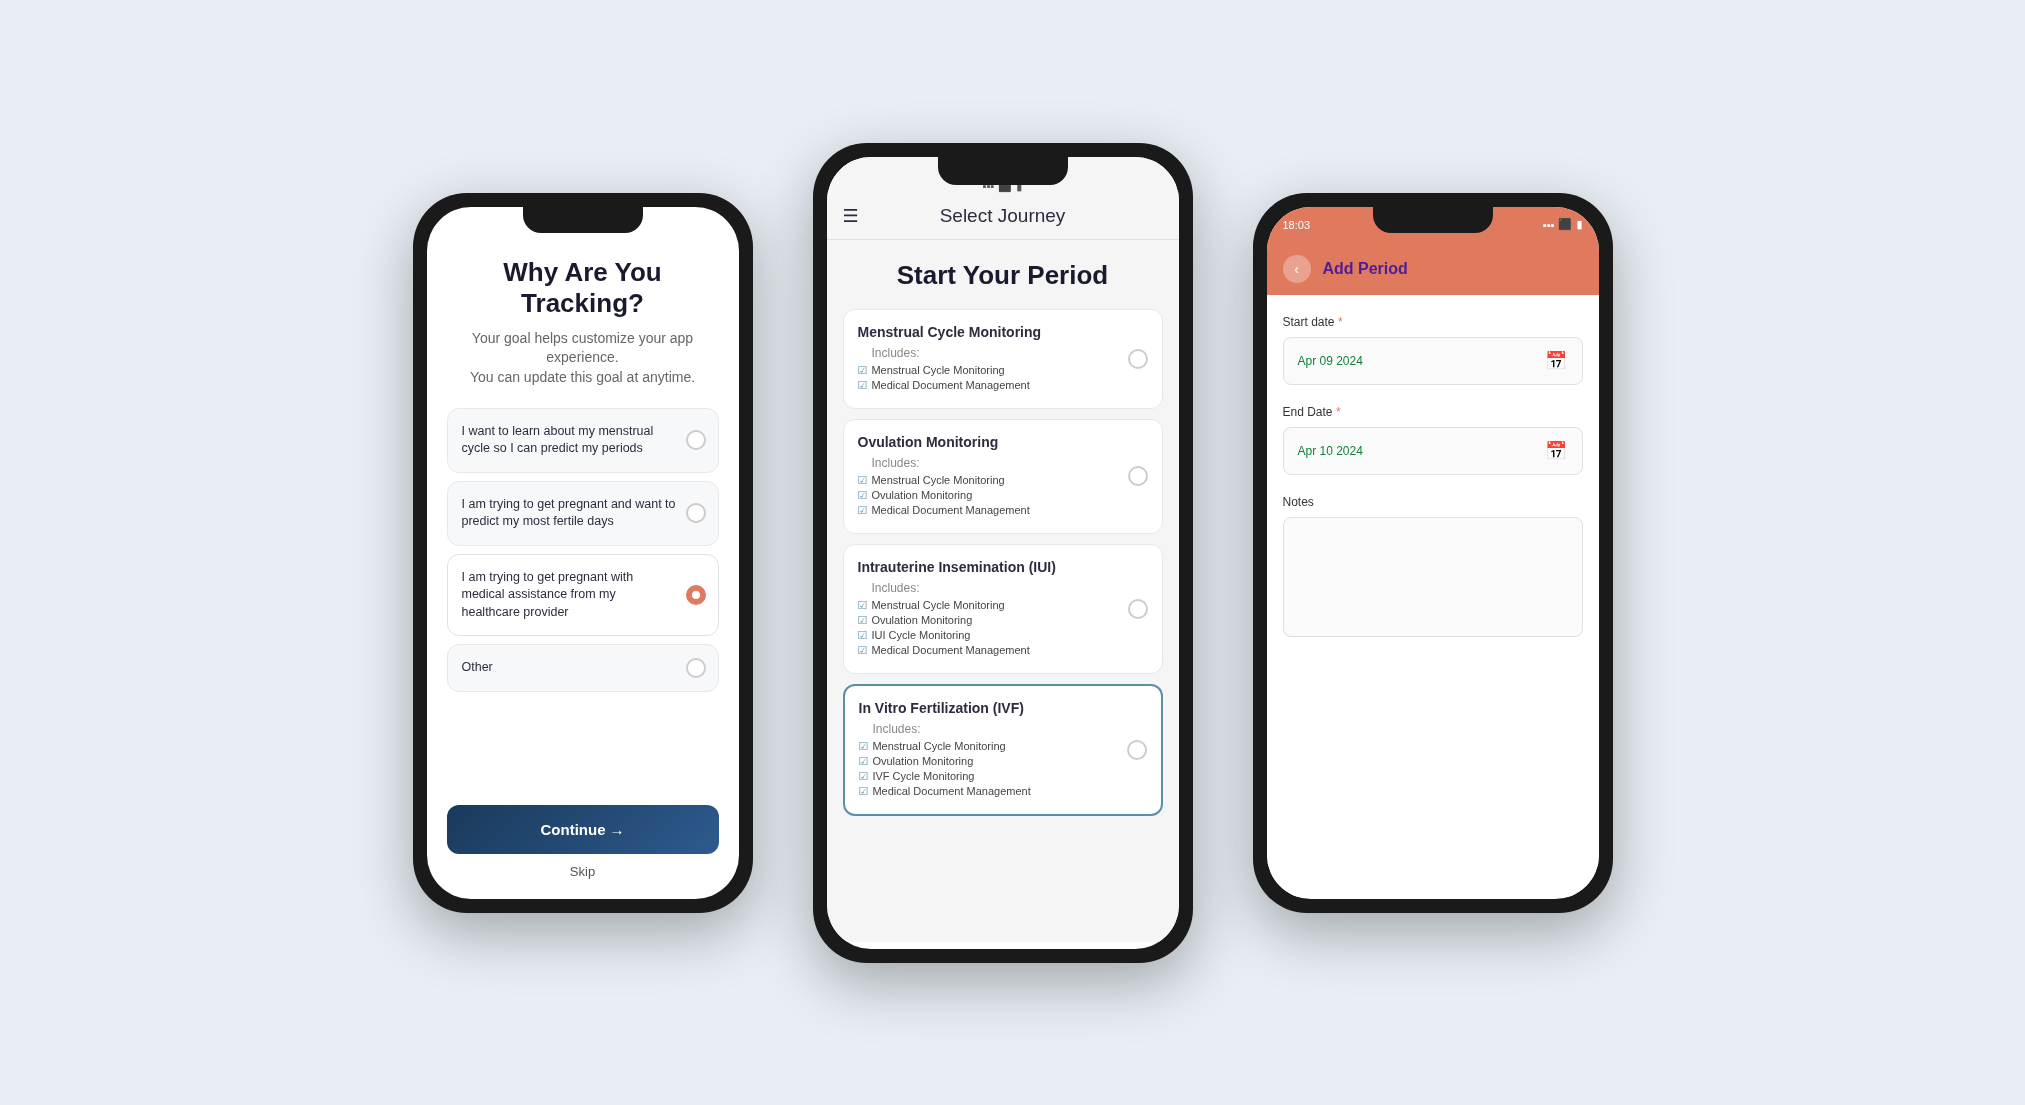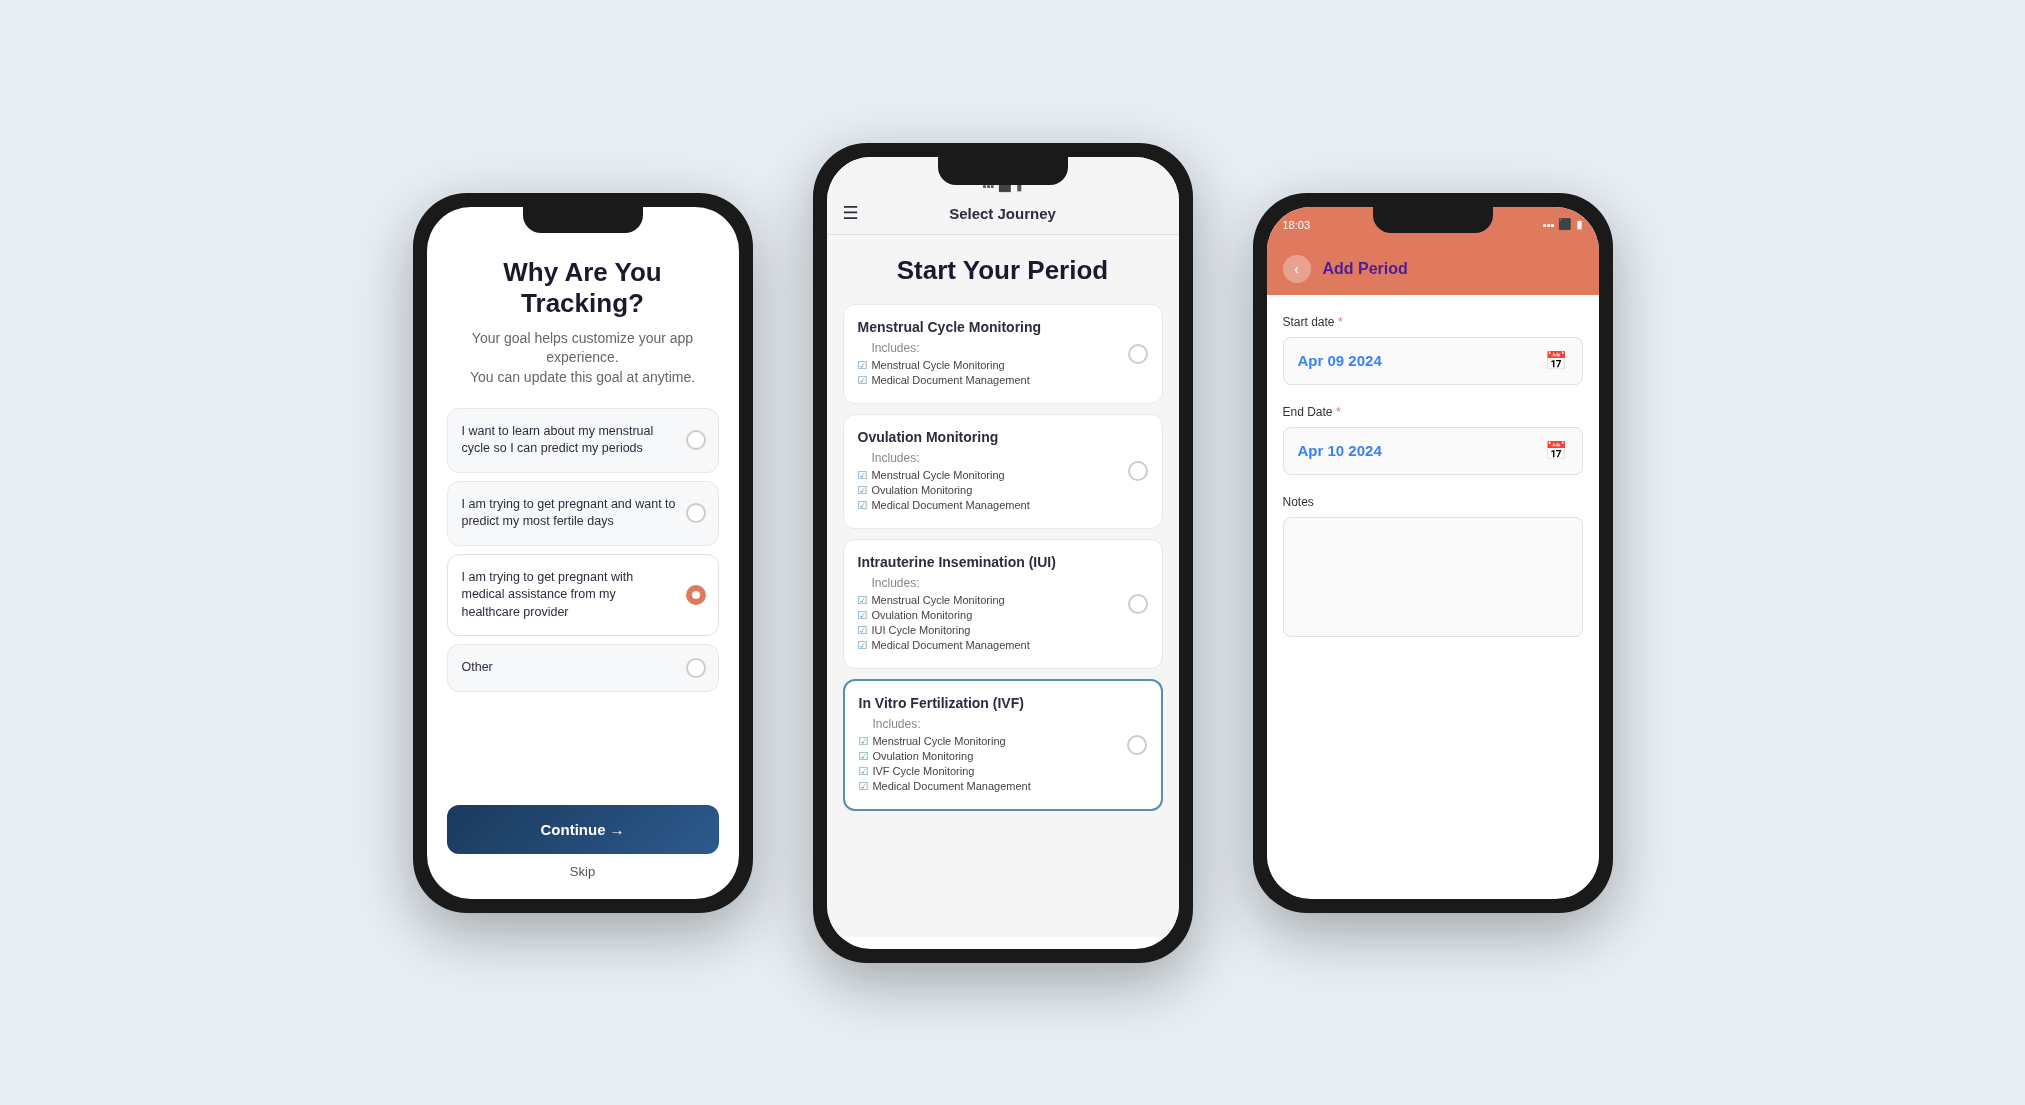--- a/index.html
+++ b/index.html
@@ -198,22 +198,22 @@
       position: relative;
       border-bottom: 1px solid #e0e0e0;
     }
     .p2-menu-icon {
       position: absolute;
       left: 16px;
       font-size: 18px;
       color: #2c2c3e;
     }
     .p2-header-title {
-      font-size: 15px;
-      font-weight: 700;
+      font-size: 19px;
+      font-weight: 400;
       color: #2c2c3e;
     }
     .p2-body {
       padding: 20px 16px;
       background: #f5f5f5;
       flex: 1;
       overflow-y: auto;
       height: calc(100% - 90px);
     }
     .p2-page-title {
@@ -324,23 +324,22 @@
     .p3-date-row {
       display: flex;
       align-items: center;
       justify-content: space-between;
       border: 1px solid #e0e0e0;
       border-radius: 8px;
       padding: 12px 14px;
       background: #fafafa;
     }
     .p3-date-value {
-      font-size: 15px;
-      color: #3b82f6;
-      font-weight: bold;
+      font-size: 12px;
+      color: #15803d;
     }
     .p3-calendar-icon {
       font-size: 18px;
       color: #888;
     }
     .p3-notes-area {
       border: 1px solid #e0e0e0;
       border-radius: 8px;
       height: 120px;
       background: #fafafa;

